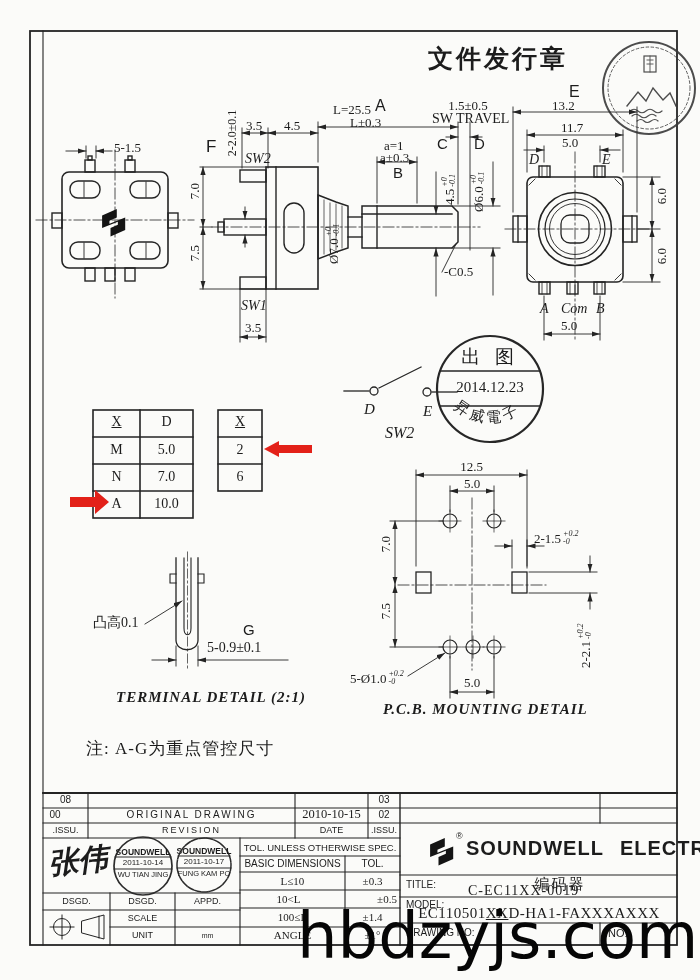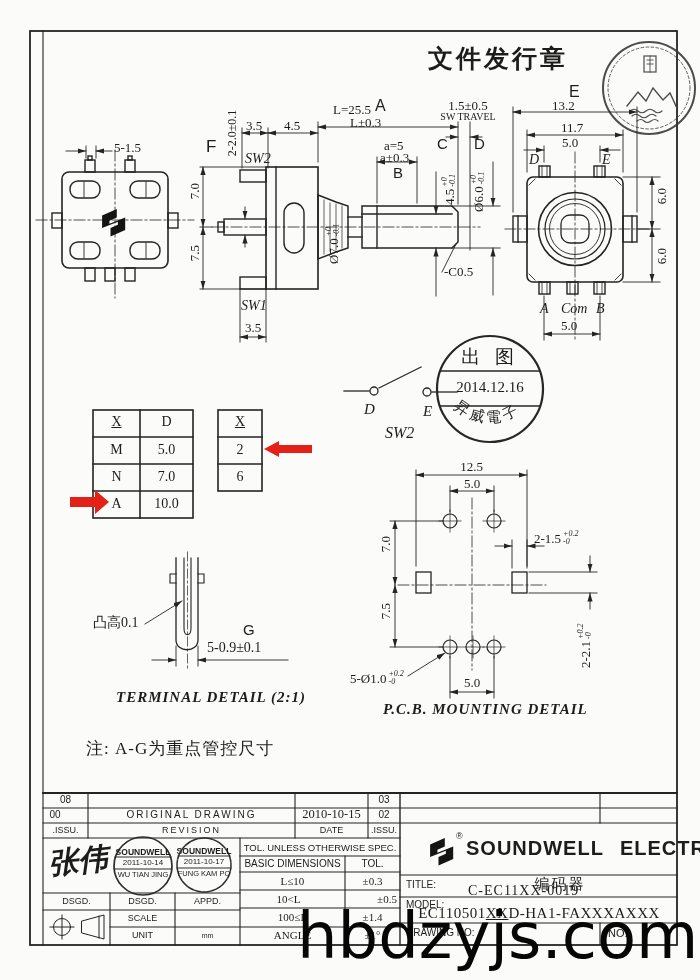--- a/index.html
+++ b/index.html
@@ -273,25 +273,25 @@
 <div class="lbl sans b" style="left:206px;top:138px;font-size:17px;font-weight:normal">F</div>
 <div class="lbl v c" style="left:226px;top:168px;width:70px;font-size:12px">2-2.0±0.1</div>
 <div class="lbl v c" style="left:188px;top:212px;width:42px">7.0</div>
 <div class="lbl v c" style="left:188px;top:276px;width:46px">7.5</div>
 <div class="lbl it" style="left:245px;top:152px;font-size:14px">SW2</div>
 <div class="lbl" style="left:246px;top:119px">3.5</div>
 <div class="lbl" style="left:284px;top:119px">4.5</div>
 <div class="lbl" style="left:333px;top:103px">L=25.5</div>
 <div class="lbl sans" style="left:375px;top:98px;font-size:16px">A</div>
 <div class="lbl" style="left:350px;top:116px">L±0.3</div>
-<div class="lbl" style="left:384px;top:139px">a=5</div>
+<div class="lbl" style="left:384px;top:139px">a=1</div>
 <div class="lbl" style="left:380px;top:151px">a±0.3</div>
 <div class="lbl sans" style="left:393px;top:165px;font-size:15px">B</div>
 <div class="lbl c" style="left:436px;top:99px;width:64px">1.5±0.5</div>
-<div class="lbl c" style="left:432px;top:112px;width:72px;font-size:10px">SW TRAVEL</div>
+<div class="lbl c" style="left:432px;top:112px;width:72px;font-size:14px">SW TRAVEL</div>
 <div class="lbl sans" style="left:437px;top:136px;font-size:15px">C</div>
 <div class="lbl v" style="left:441px;top:205px">
   <span class="tg">
       <span>4.5</span>
       <span class="tol">
         <i>+0</i>
         <i>-0.1</i>
       </span>
     </span>
 </div>
@@ -342,21 +342,21 @@
 
 <div class="lbl c u" style="left:218px;top:415px;width:44px;font-size:14px">X</div>
 <div class="lbl c" style="left:218px;top:443px;width:44px;font-size:14px">2</div>
 <div class="lbl c" style="left:218px;top:470px;width:44px;font-size:14px">6</div>
 
 <div class="lbl it" style="left:364px;top:402px;font-size:15px">D</div>
 <div class="lbl it" style="left:423px;top:404px;font-size:15px">E</div>
 <div class="lbl it" style="left:385px;top:425px;font-size:16px">SW2</div>
 
 <div class="lbl c stamp-t" style="left:455px;top:347px;width:70px;font-size:19px;letter-spacing:5px">出 图</div>
-<div class="lbl c stamp-t" style="left:448px;top:380px;width:84px;font-size:15px">2014.12.16</div>
+<div class="lbl c stamp-t" style="left:448px;top:380px;width:84px;font-size:15px">2014.12.23</div>
 
 <div class="lbl" style="left:93px;top:616px;font-size:14px">凸高0.1</div>
 <div class="lbl sans" style="left:243px;top:622px;font-size:15px">G</div>
 <div class="lbl" style="left:207px;top:641px;font-size:14px">5-0.9±0.1</div>
 <div class="lbl caption" style="left:116px;top:690px">TERMINAL DETAIL (2:1)</div>
 
 <div class="lbl c" style="left:416px;top:460px;width:111px">12.5</div>
 <div class="lbl c" style="left:450px;top:477px;width:44px">5.0</div>
 <div class="lbl v c" style="left:379px;top:566px;width:44px">7.0</div>
 <div class="lbl v c" style="left:379px;top:634px;width:46px">7.5</div>

